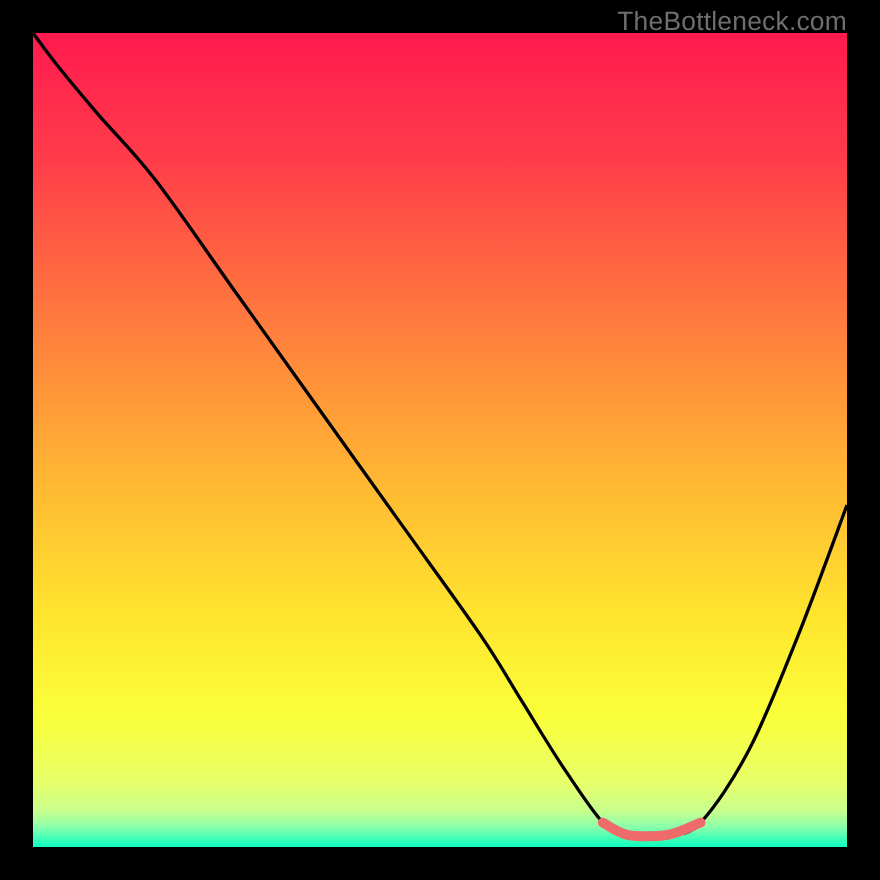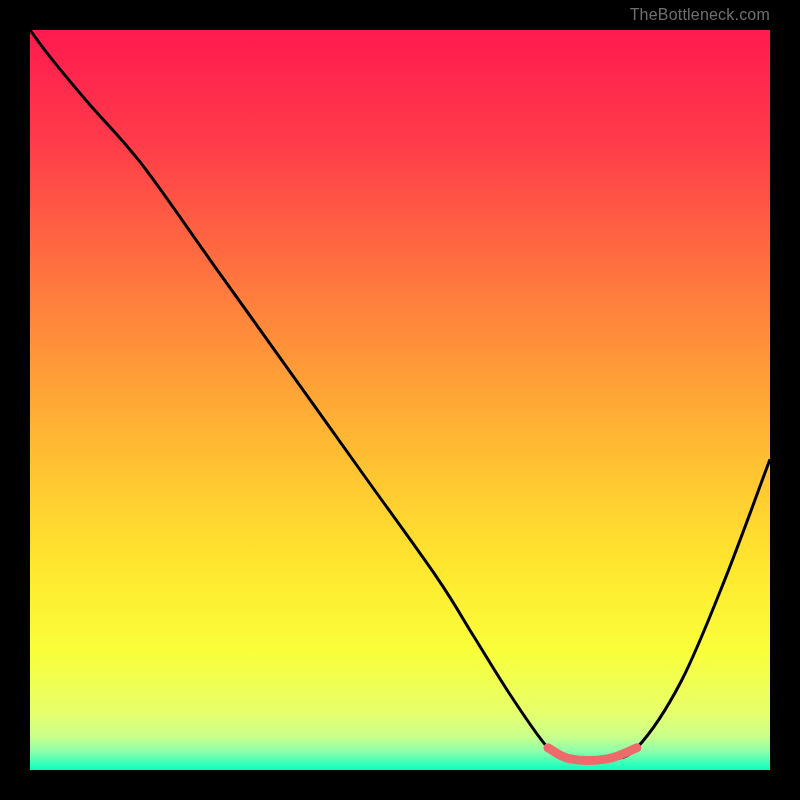--- a/index.html
+++ b/index.html
@@ -32,21 +32,21 @@
     top: 0;
     width: 100%;
     height: 100%;
   }
   .watermark {
     position: absolute;
     top: 6px;
     right: 30px;
     color: #6f6f6f;
     font-family: Arial, Helvetica, sans-serif;
-    font-size: 16px;
+    font-size: 24px;
     letter-spacing: 0.2px;
   }
   svg.curve {
     position: absolute;
     left: 0;
     top: 0;
     width: 100%;
     height: 100%;
   }
 </style>

